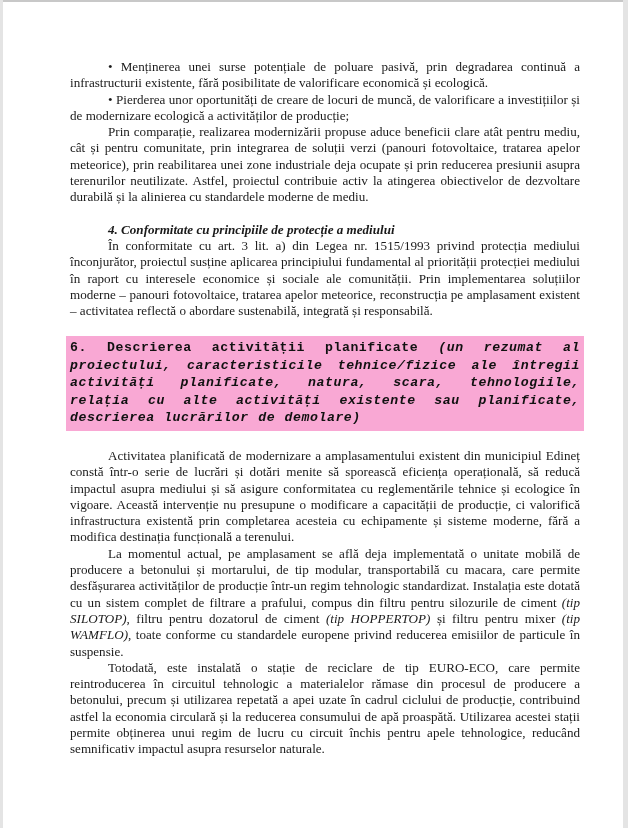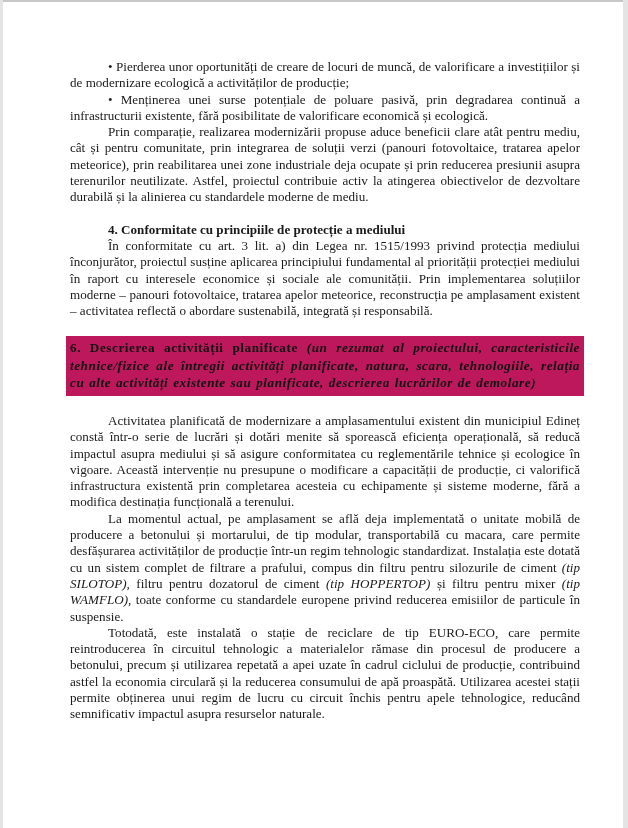--- a/index.html
+++ b/index.html
@@ -19,21 +19,21 @@
       font-size: 13.1px;
       line-height: 16.3px;
       text-align: justify;
     }
     .page p { margin: 0; }
     .indent { text-indent: 38px; }
     .bullet { text-indent: 38px; }
     .heading4 {
       margin-top: 16px !important;
       text-indent: 38px;
-      font-weight: bold; 
+      font-weight: bold; font-style: italic;
     }
     .banner {
       margin: 17px -4px 0 -4px;
       background: #a6b58f;
       padding: 3px 4px 4px 4px;
       font-weight: bold;
       letter-spacing: 0.55px;
       word-spacing: 1px;
       line-height: 17.5px;
       font-size: 13.2px;
@@ -45,27 +45,27 @@
     .it { font-style: italic; }
   </style>
 </head>
 <body>
 
 <div class="edge-top"></div>
 <div class="edge-left"></div>
 <div class="edge-right"></div>
 
 <div class="page">
+  <p class="bullet">• Menținerea unei surse potențiale de poluare pasivă, prin degradarea continuă a infrastructurii existente, fără posibilitate de valorificare economică și ecologică.</p>
   <p class="bullet">• Pierderea unor oportunități de creare de locuri de muncă, de valorificare a investițiilor și de modernizare ecologică a activităților de producție;</p>
-  <p class="bullet">• Menținerea unei surse potențiale de poluare pasivă, prin degradarea continuă a infrastructurii existente, fără posibilitate de valorificare economică și ecologică.</p>
   <p class="indent">Prin comparație, realizarea modernizării propuse aduce beneficii clare atât pentru mediu, cât și pentru comunitate, prin integrarea de soluții verzi (panouri fotovoltaice, tratarea apelor meteorice), prin reabilitarea unei zone industriale deja ocupate și prin reducerea presiunii asupra terenurilor neutilizate. Astfel, proiectul contribuie activ la atingerea obiectivelor de dezvoltare durabilă și la alinierea cu standardele moderne de mediu.</p>
 
   <p class="heading4">4. Conformitate cu principiile de protecție a mediului</p>
   <p class="indent">În conformitate cu art. 3 lit. a) din Legea nr. 1515/1993 privind protecția mediului înconjurător, proiectul susține aplicarea principiului fundamental al priorității protecției mediului în raport cu interesele economice și sociale ale comunității. Prin implementarea soluțiilor moderne – panouri fotovoltaice, tratarea apelor meteorice, reconstrucția pe amplasament existent – activitatea reflectă o abordare sustenabilă, integrată și responsabilă.</p>
 
-  <div class="banner" style="background: #be185d;"><span>6. Descrierea activității planificate </span><span class="it">(un rezumat al proiectului, caracteristicile tehnice/fizice ale întregii activități planificate, natura, scara, tehnologiile, relația cu alte activități existente sau planificate, descrierea lucrărilor de demolare)</span></div>
+  <div class="banner" style="background: #f9a8d4; font-family: Liberation Mono, monospace;"><span>6. Descrierea activității planificate </span><span class="it">(un rezumat al proiectului, caracteristicile tehnice/fizice ale întregii activități planificate, natura, scara, tehnologiile, relația cu alte activități existente sau planificate, descrierea lucrărilor de demolare)</span></div>
 
   <div class="spacer-after-banner"></div>
 
   <p class="indent">Activitatea planificată de modernizare a amplasamentului existent din municipiul Edineț constă într-o serie de lucrări și dotări menite să sporească eficiența operațională, să reducă impactul asupra mediului și să asigure conformitatea cu reglementările tehnice și ecologice în vigoare. Această intervenție nu presupune o modificare a capacității de producție, ci valorifică infrastructura existentă prin completarea acesteia cu echipamente și sisteme moderne, fără a modifica destinația funcțională a terenului.</p>
   <p class="indent"><span>La momentul actual, pe amplasament se află deja implementată o unitate mobilă de producere a betonului și mortarului, de tip modular, transportabilă cu macara, care permite desfășurarea activităților de producție într-un regim tehnologic standardizat. Instalația este dotată cu un sistem complet de filtrare a prafului, compus din filtru pentru silozurile de ciment </span><span class="it">(tip SILOTOP)</span><span>, filtru pentru dozatorul de ciment </span><span class="it">(tip HOPPERTOP)</span><span> și filtru pentru mixer </span><span class="it">(tip WAMFLO)</span><span>, toate conforme cu standardele europene privind reducerea emisiilor de particule în suspensie.</span></p>
   <p class="indent">Totodată, este instalată o stație de reciclare de tip EURO-ECO, care permite reintroducerea în circuitul tehnologic a materialelor rămase din procesul de producere a betonului, precum și utilizarea repetată a apei uzate în cadrul ciclului de producție, contribuind astfel la economia circulară și la reducerea consumului de apă proaspătă. Utilizarea acestei stații permite obținerea unui regim de lucru cu circuit închis pentru apele tehnologice, reducând semnificativ impactul asupra resurselor naturale.</p>
 </div>
 
 </body></html>

